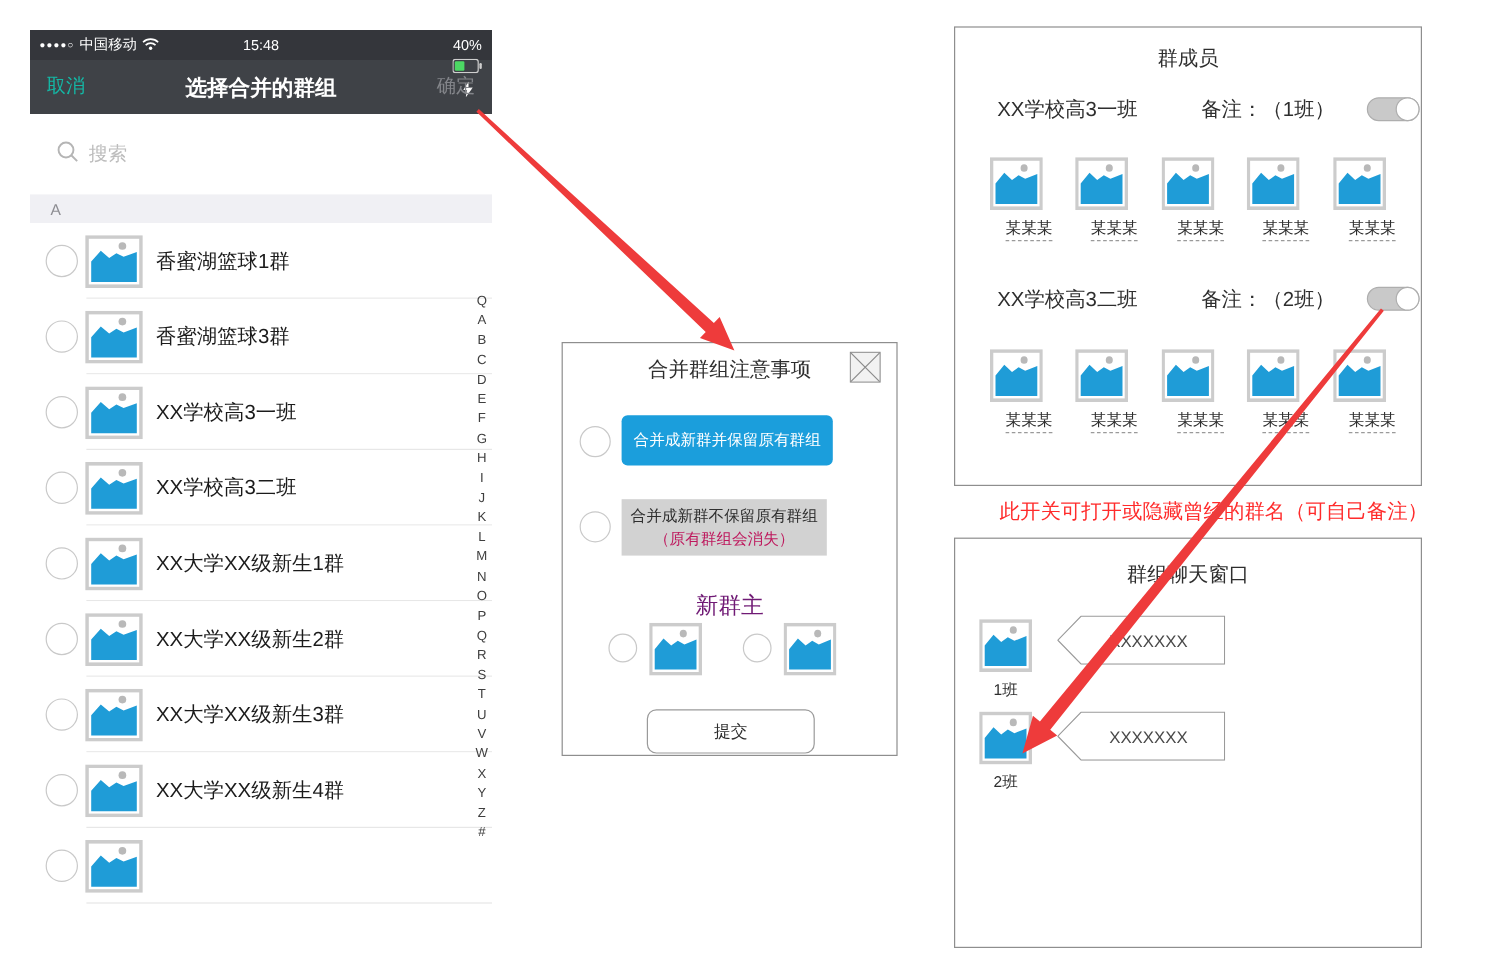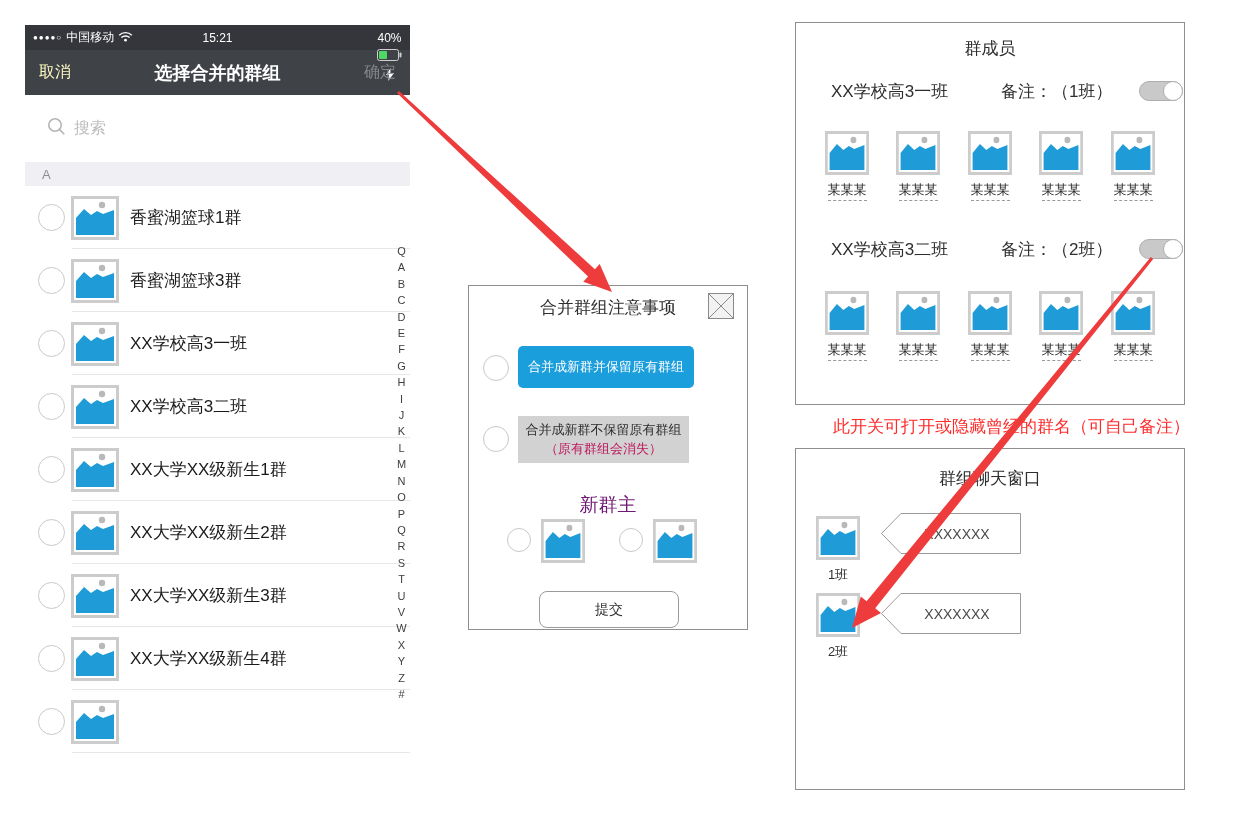--- a/index.html
+++ b/index.html
@@ -7,21 +7,21 @@
 
   
   .phone { position:absolute; left:25px; top:25px; width:385px; height:775px; background:#fff; overflow:hidden; }
   .status-bar { height:25px; background:#34363b; color:#fff; display:flex; align-items:center; font-size:12px; padding:0 8px; position:relative; }
   .sb-left { display:flex; align-items:center; gap:4px; }
   .sig-dots { letter-spacing:1px; font-size:8px; color:#fff; }
   .sb-carrier { font-size:12px; }
   .sb-time { position:absolute; left:0; right:0; text-align:center; font-size:12px; }
   .sb-right { margin-left:auto; display:flex; align-items:center; gap:4px; z-index:1;flex-direction:column; }
   .nav-bar { height:45px; background:#3f4247; color:#fff; display:flex; align-items:center; position:relative; padding:0 14px; }
-  .nav-cancel { font-size:16px; color:#fef9c3; }
+  .nav-cancel { font-size:16px; color:#14b8a6; }
   .nav-title { position:absolute; left:0; right:0; text-align:center; font-size:18px; font-weight:bold; color:#fff; }
   .nav-confirm { margin-left:auto; font-size:16px; color:#83858a; z-index:1; }
   .search-bar { height:67px; background:#fff; display:flex; align-items:center; padding-left:22px; gap:8px; }
   .search-ph { color:#bcbcbc; font-size:16px; }
   .sec-header { height:24px; background:#f0f0f4; color:#8d8d92; font-size:13px; display:flex; align-items:center; padding-left:17px; }
   .g-row { height:63px; display:flex; align-items:center; padding-left:13px; position:relative; background:#fff; }
   .g-row::after { content:""; position:absolute; left:47px; right:0; bottom:0; height:1px; background:#e7e7e7; }
   .radio { width:27px; height:27px; border:1px solid #c9c9c9; border-radius:50%; background:#fff; flex:none; }
   .g-av { width:48px; height:44px; margin-left:6px; flex:none; }
   .g-name { margin-left:11px; font-size:17px; color:#1b1b1b; }
@@ -40,21 +40,21 @@
   .owner-av { position:absolute; width:44px; height:44px; }
   .submit-btn { position:absolute; left:70px; top:305px; width:140px; height:37px; border:1px solid #9a9a9a; border-radius:8px; background:#fff; font-size:14px; color:#2e2e2e; display:flex; align-items:center; justify-content:center; }
 
   
   .members-panel { position:absolute; left:795px; top:22px; width:390px; height:383px; border:1px solid #8e8e8e; background:#fff; }
   .panel-title { position:absolute; top:14px; left:0; right:0; text-align:center; font-size:17px; color:#2e2e2e; }
   .mrow-name { position:absolute; left:35px; font-size:17px; color:#2e2e2e; }
   .mrow-note { position:absolute; left:205px; font-size:17px; color:#2e2e2e; }
   .toggle { position:absolute; width:44px; height:20px; background:#c9c9c9; border:1px solid #aeaeae; border-radius:11px; }
   .toggle .knob { position:absolute; right:-1px; top:-1px; width:20px; height:20px; background:#fff; border:1px solid #aeaeae; border-radius:50%; }
-  .member { position:absolute; width:60px; text-align:center; }
+  .member { position:absolute; width:60px; text-align:right; }
   .member .mv { width:44px; height:44px; margin:0 auto; }
   .member .mn { display:inline-block; margin-top:6px; font-size:13px; color:#2e2e2e; border-bottom:1px dashed #9a9a9a; padding-bottom:1px; }
 
   
   .annotation { position:absolute; left:833px; top:415px; font-size:17px; color:#ff2b2b; white-space:nowrap; }
 
   
   .chat-panel { position:absolute; left:795px; top:448px; width:390px; height:342px; border:1px solid #8e8e8e; background:#fff; }
   .chat-av { position:absolute; left:20px; width:44px; height:44px; }
   .chat-av-label { position:absolute; left:12px; width:60px; text-align:center; font-size:13px; color:#2e2e2e; }
@@ -77,21 +77,21 @@
       <span class="sig-dots">●●●●○</span>
       <span class="sb-carrier">中国移动</span>
       <span>
         <svg width="15" height="11" viewBox="0 0 15 11">
             <path d="M1.2 4.2a9 9 0 0 1 12.6 0" fill="none" stroke="#fff" stroke-width="1.4"></path>
             <path d="M3.4 6.6a6 6 0 0 1 8.2 0" fill="none" stroke="#fff" stroke-width="1.4"></path>
             <circle cx="7.5" cy="9.2" r="1.4" fill="#fff"></circle>
           </svg>
       </span>
     </div>
-    <span class="sb-time">15:21</span>
+    <span class="sb-time">15:48</span>
     <div class="sb-right">
       <span>
         <svg width="13" height="13" viewBox="0 0 13 13">
             <circle cx="6.5" cy="6.5" r="5.2" fill="none" stroke="#fff" stroke-width="1.2"></circle>
             <rect x="4.7" y="5" width="3.6" height="3" fill="#fff"></rect>
             <path d="M5.3 5V4a1.2 1.2 0 0 1 2.4 0v1" fill="none" stroke="#fff" stroke-width="1"></path>
           </svg>
       </span>
       <span>
         <svg width="12" height="12" viewBox="0 0 12 12">

